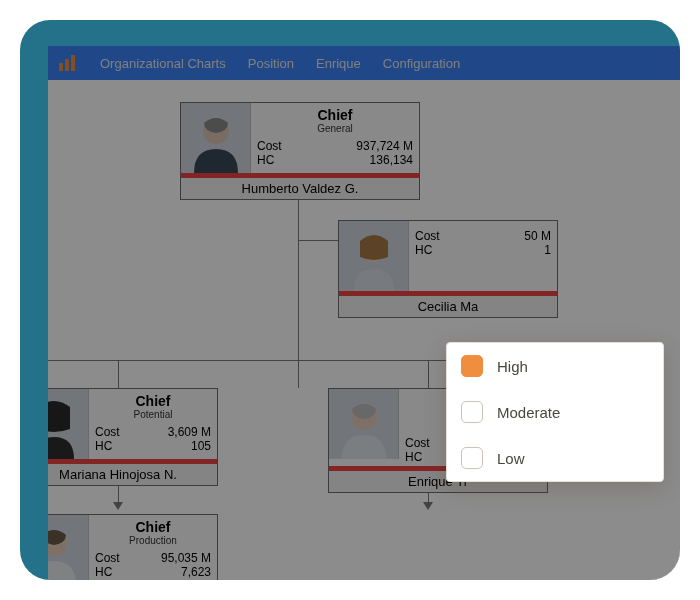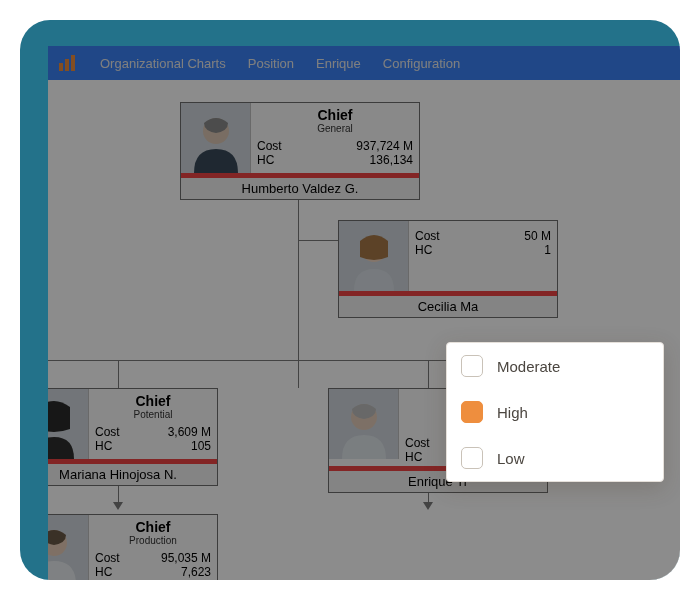--- a/index.html
+++ b/index.html
@@ -326,26 +326,26 @@
           </div>
         </div>
       </div>
 
     </div>
 
     <div class="dimmer"></div>
 
     <div class="popup">
       <div class="opt">
+        <span class="box checked"></span>
+        <span>High</span>
+      </div>
+      <div class="opt">
         <span class="box"></span>
         <span>Moderate</span>
-      </div>
-      <div class="opt">
-        <span class="box checked"></span>
-        <span>High</span>
       </div>
       <div class="opt">
         <span class="box"></span>
         <span>Low</span>
       </div>
     </div>
 
   </div>
 </div>
 

